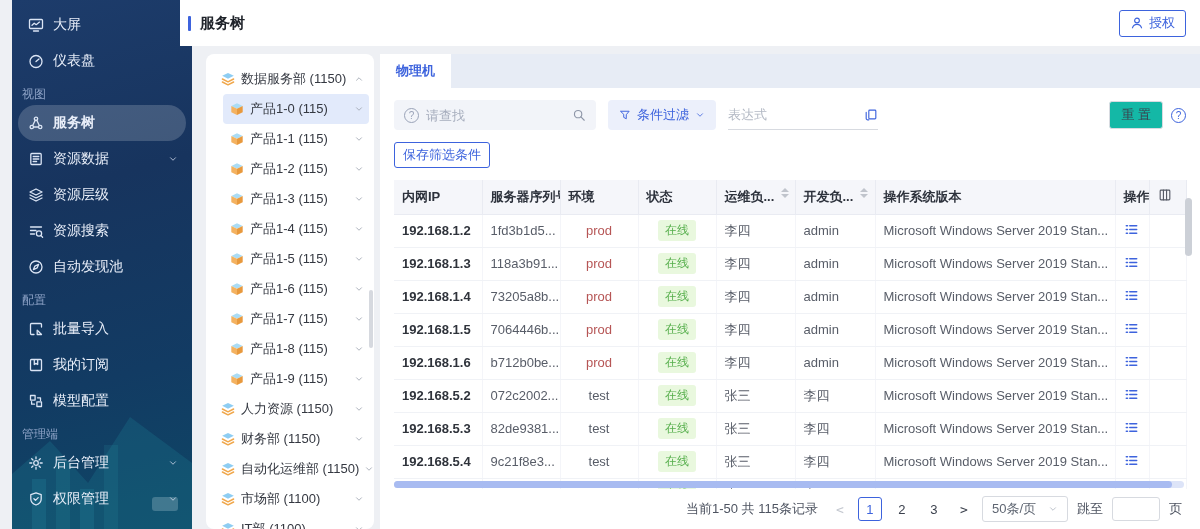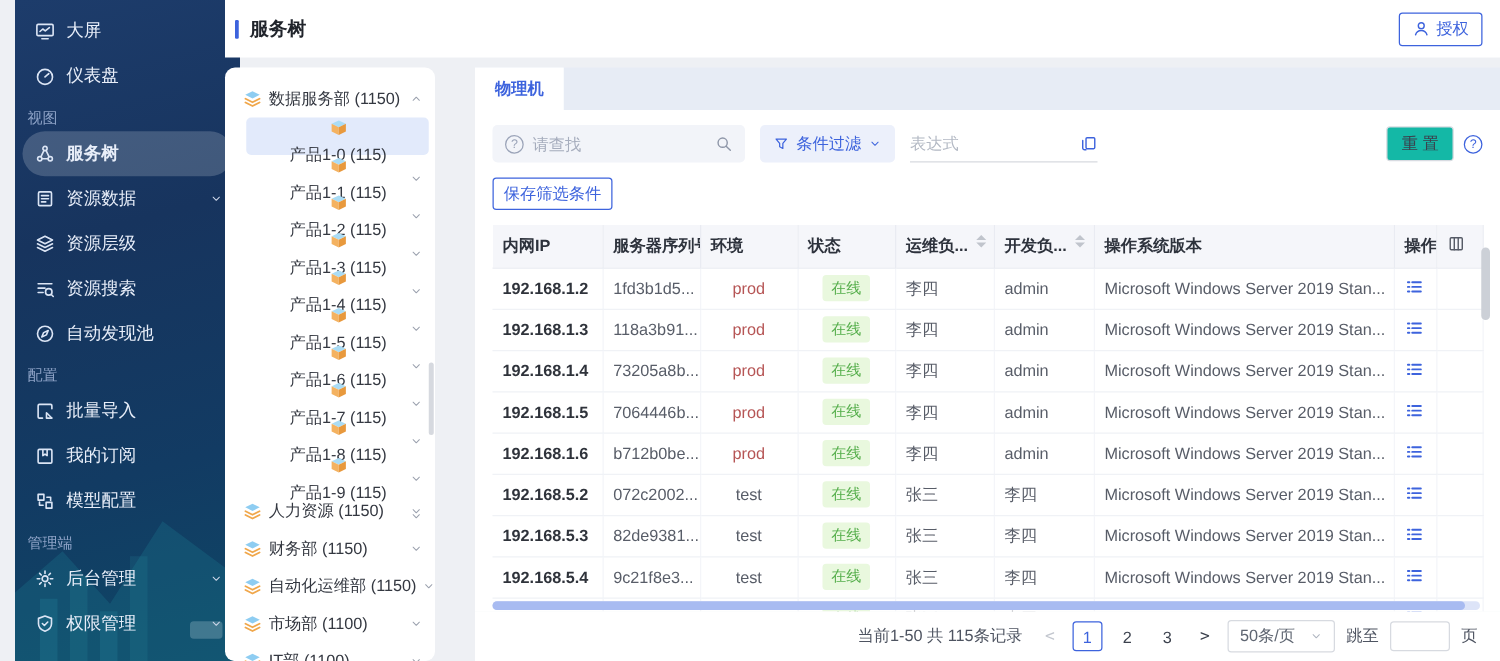--- a/index.html
+++ b/index.html
@@ -22,25 +22,25 @@
   
   .topbar { position:absolute; left:180px; top:0; width:1020px; height:46px; background:#fff;
     display:flex; align-items:center; justify-content:space-between; padding:0 14px 0 8px; }
   .title-wrap { display:flex; align-items:center; gap:9px; }
   .title-accent { width:3px; height:15px; background:#3d63dd; border-radius:1px; }
   .page-title { font-size:15px; font-weight:700; color:#20242b; }
   .auth-btn { display:flex; align-items:center; gap:5px; height:27px; padding:0 10px; background:#fff;
     border:1px solid #3d63dd; border-radius:3px; color:#3d63dd; font-size:13px; cursor:pointer; font-family:inherit; }
 
   
-  .tree-card { position:absolute; left:180px; top:54px; width:168px; height:475px; background:#fff;
+  .tree-card { position:absolute; left:206px; top:54px; width:168px; height:475px; background:#fff;
     border-radius:8px; padding:10px 5px 0 7px; overflow:hidden; }
   .tree-row { display:flex; align-items:center; height:30px; padding:0 5px 0 7px; gap:5px;
     border-radius:4px; cursor:pointer; white-space:nowrap; }
-  .tree-row.child { margin-left:10px; padding-left:6px;flex-direction:column; }
+  .tree-row.child { margin-left:10px; padding-left:6px; }
   .tree-row.selected { background:#e2eafb; }
   .tree-row .lbl { font-size:13px; color:#343841; }
   .tree-row .chev { margin-left:auto; color:#9aa0ad; flex:0 0 auto; }
   .tree-thumb { position:absolute; right:1px; top:236px; width:4px; height:58px; background:#d6d9df; border-radius:2px; }
 
   
   .panel { position:absolute; left:380px; top:54px; width:820px; height:475px; display:flex; flex-direction:column; }
   .tabstrip { height:34px; background:#e7ecf5; display:flex; flex:0 0 auto; }
   .tab { height:34px; padding:0 16px; display:flex; align-items:center; font-size:13px; color:#454a54; cursor:pointer; }
   .tab.active { background:#fff; color:#3d63dd; font-weight:700; }

